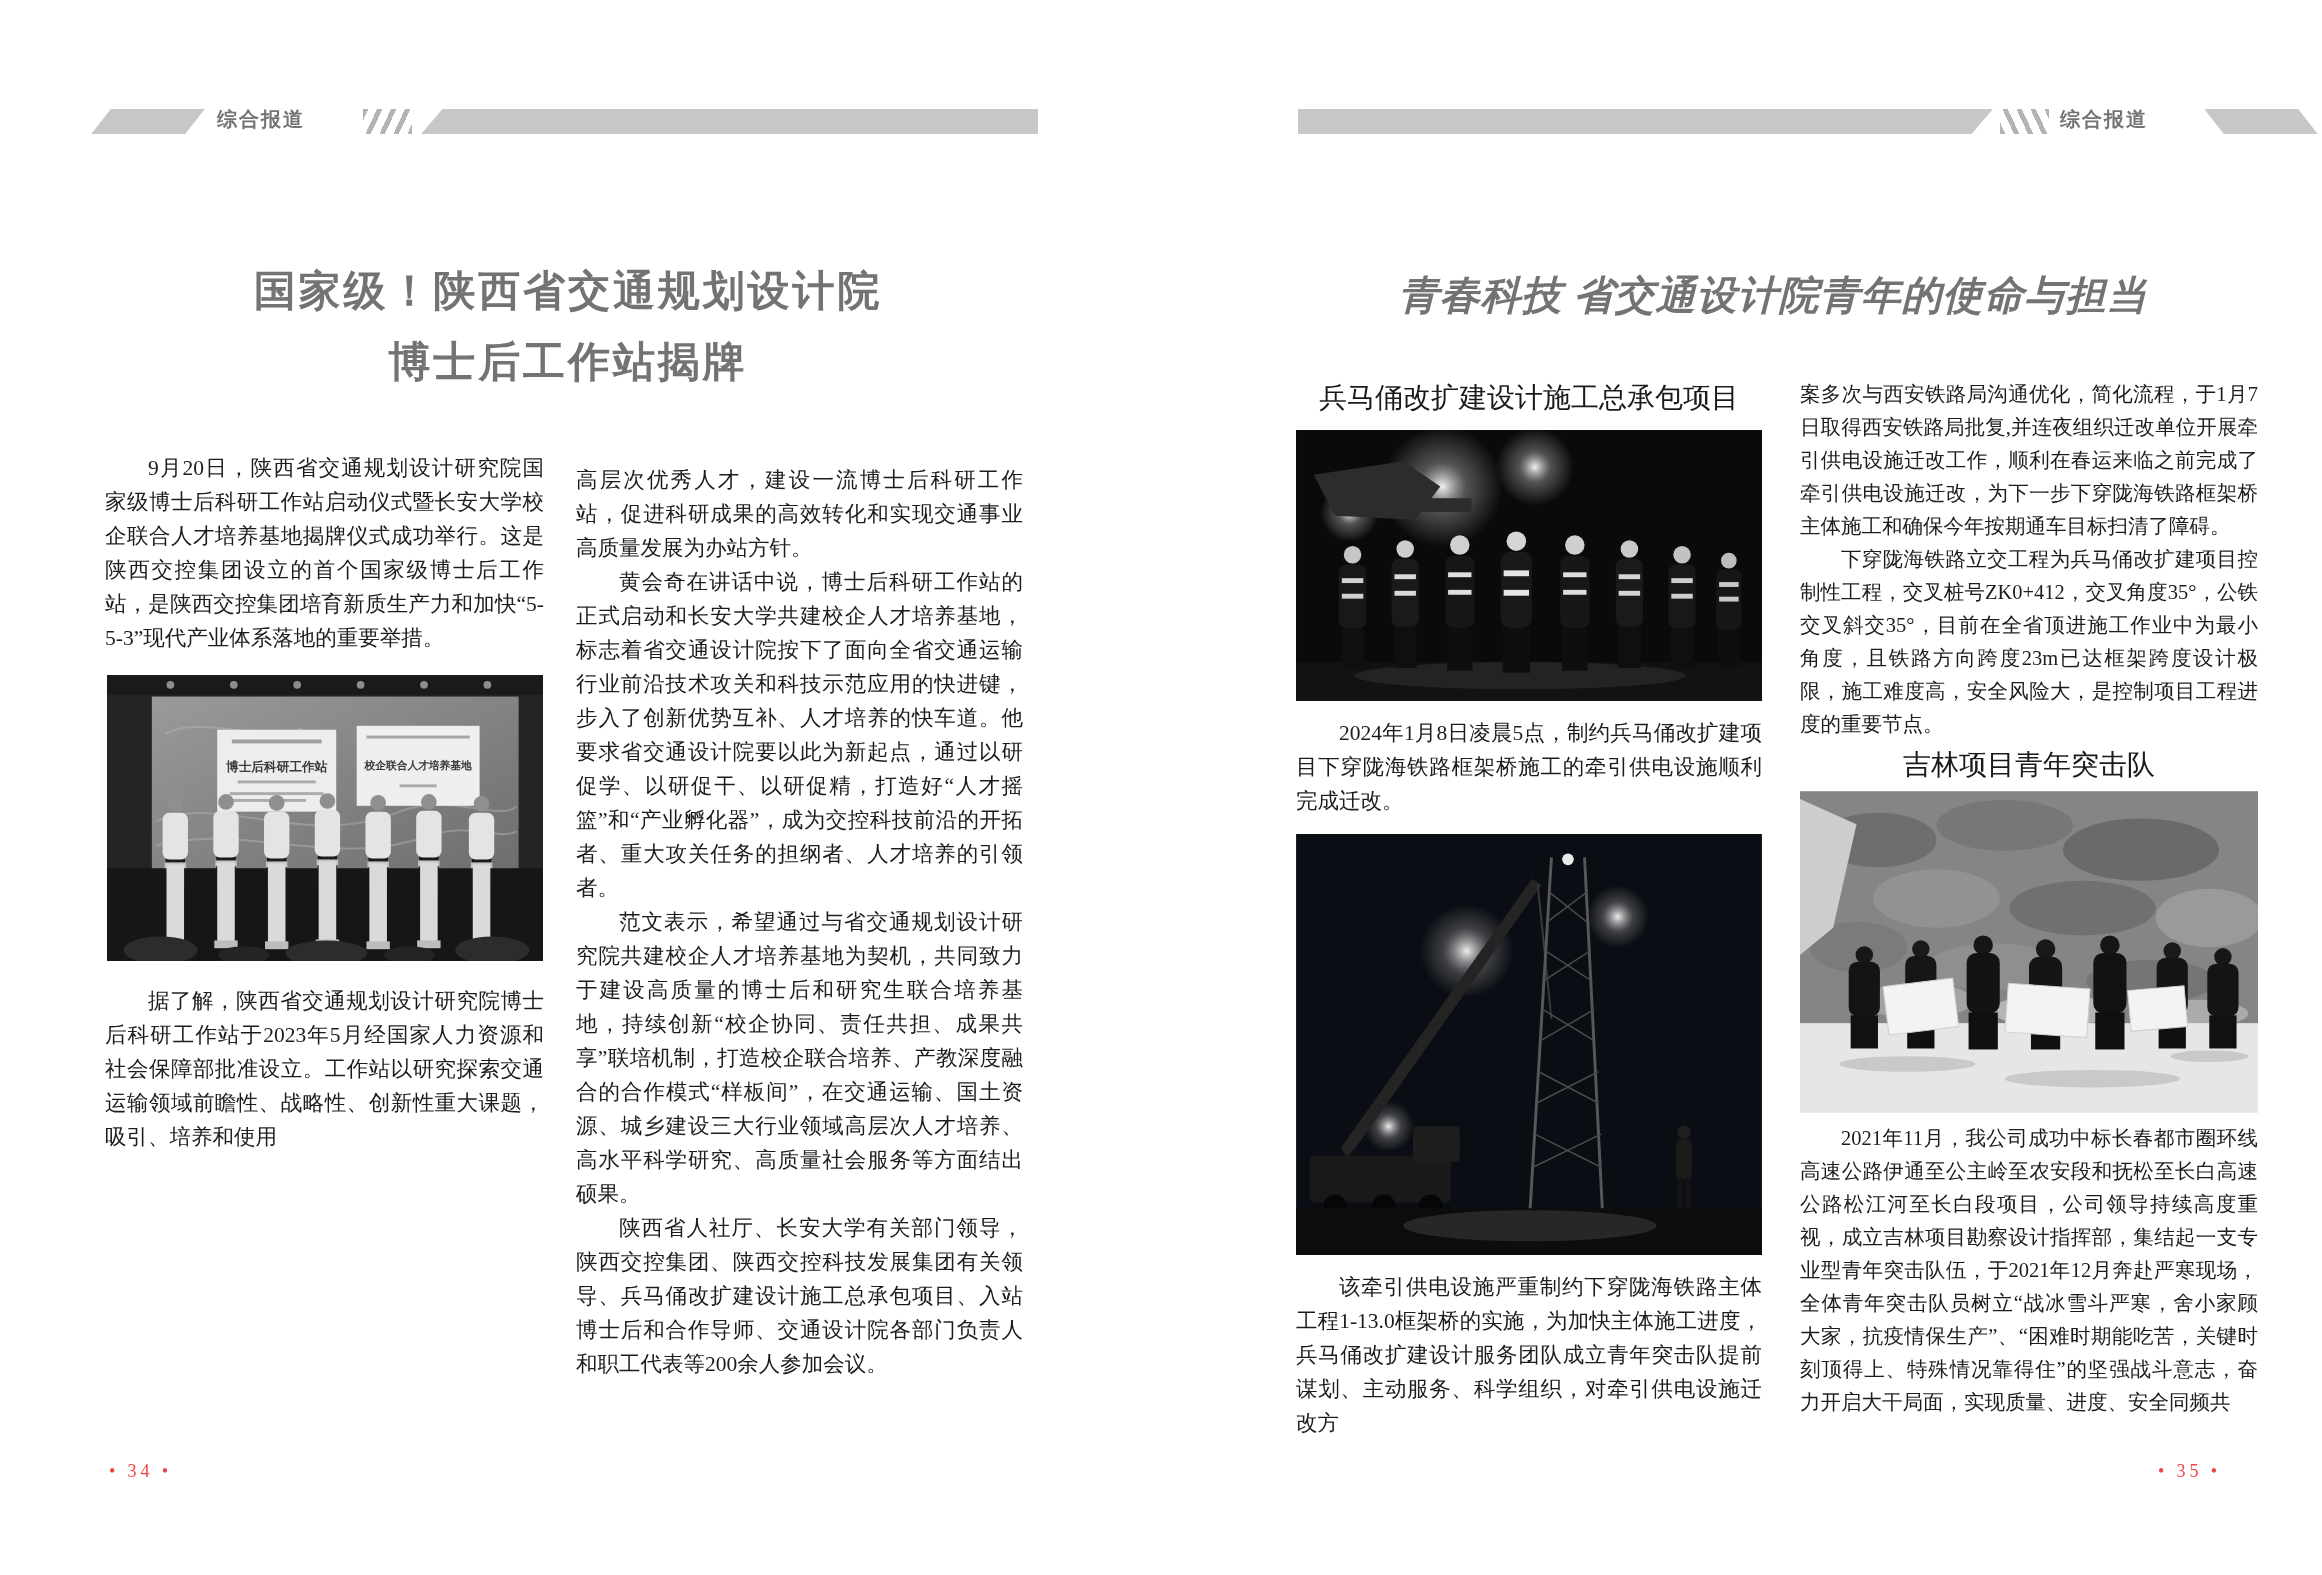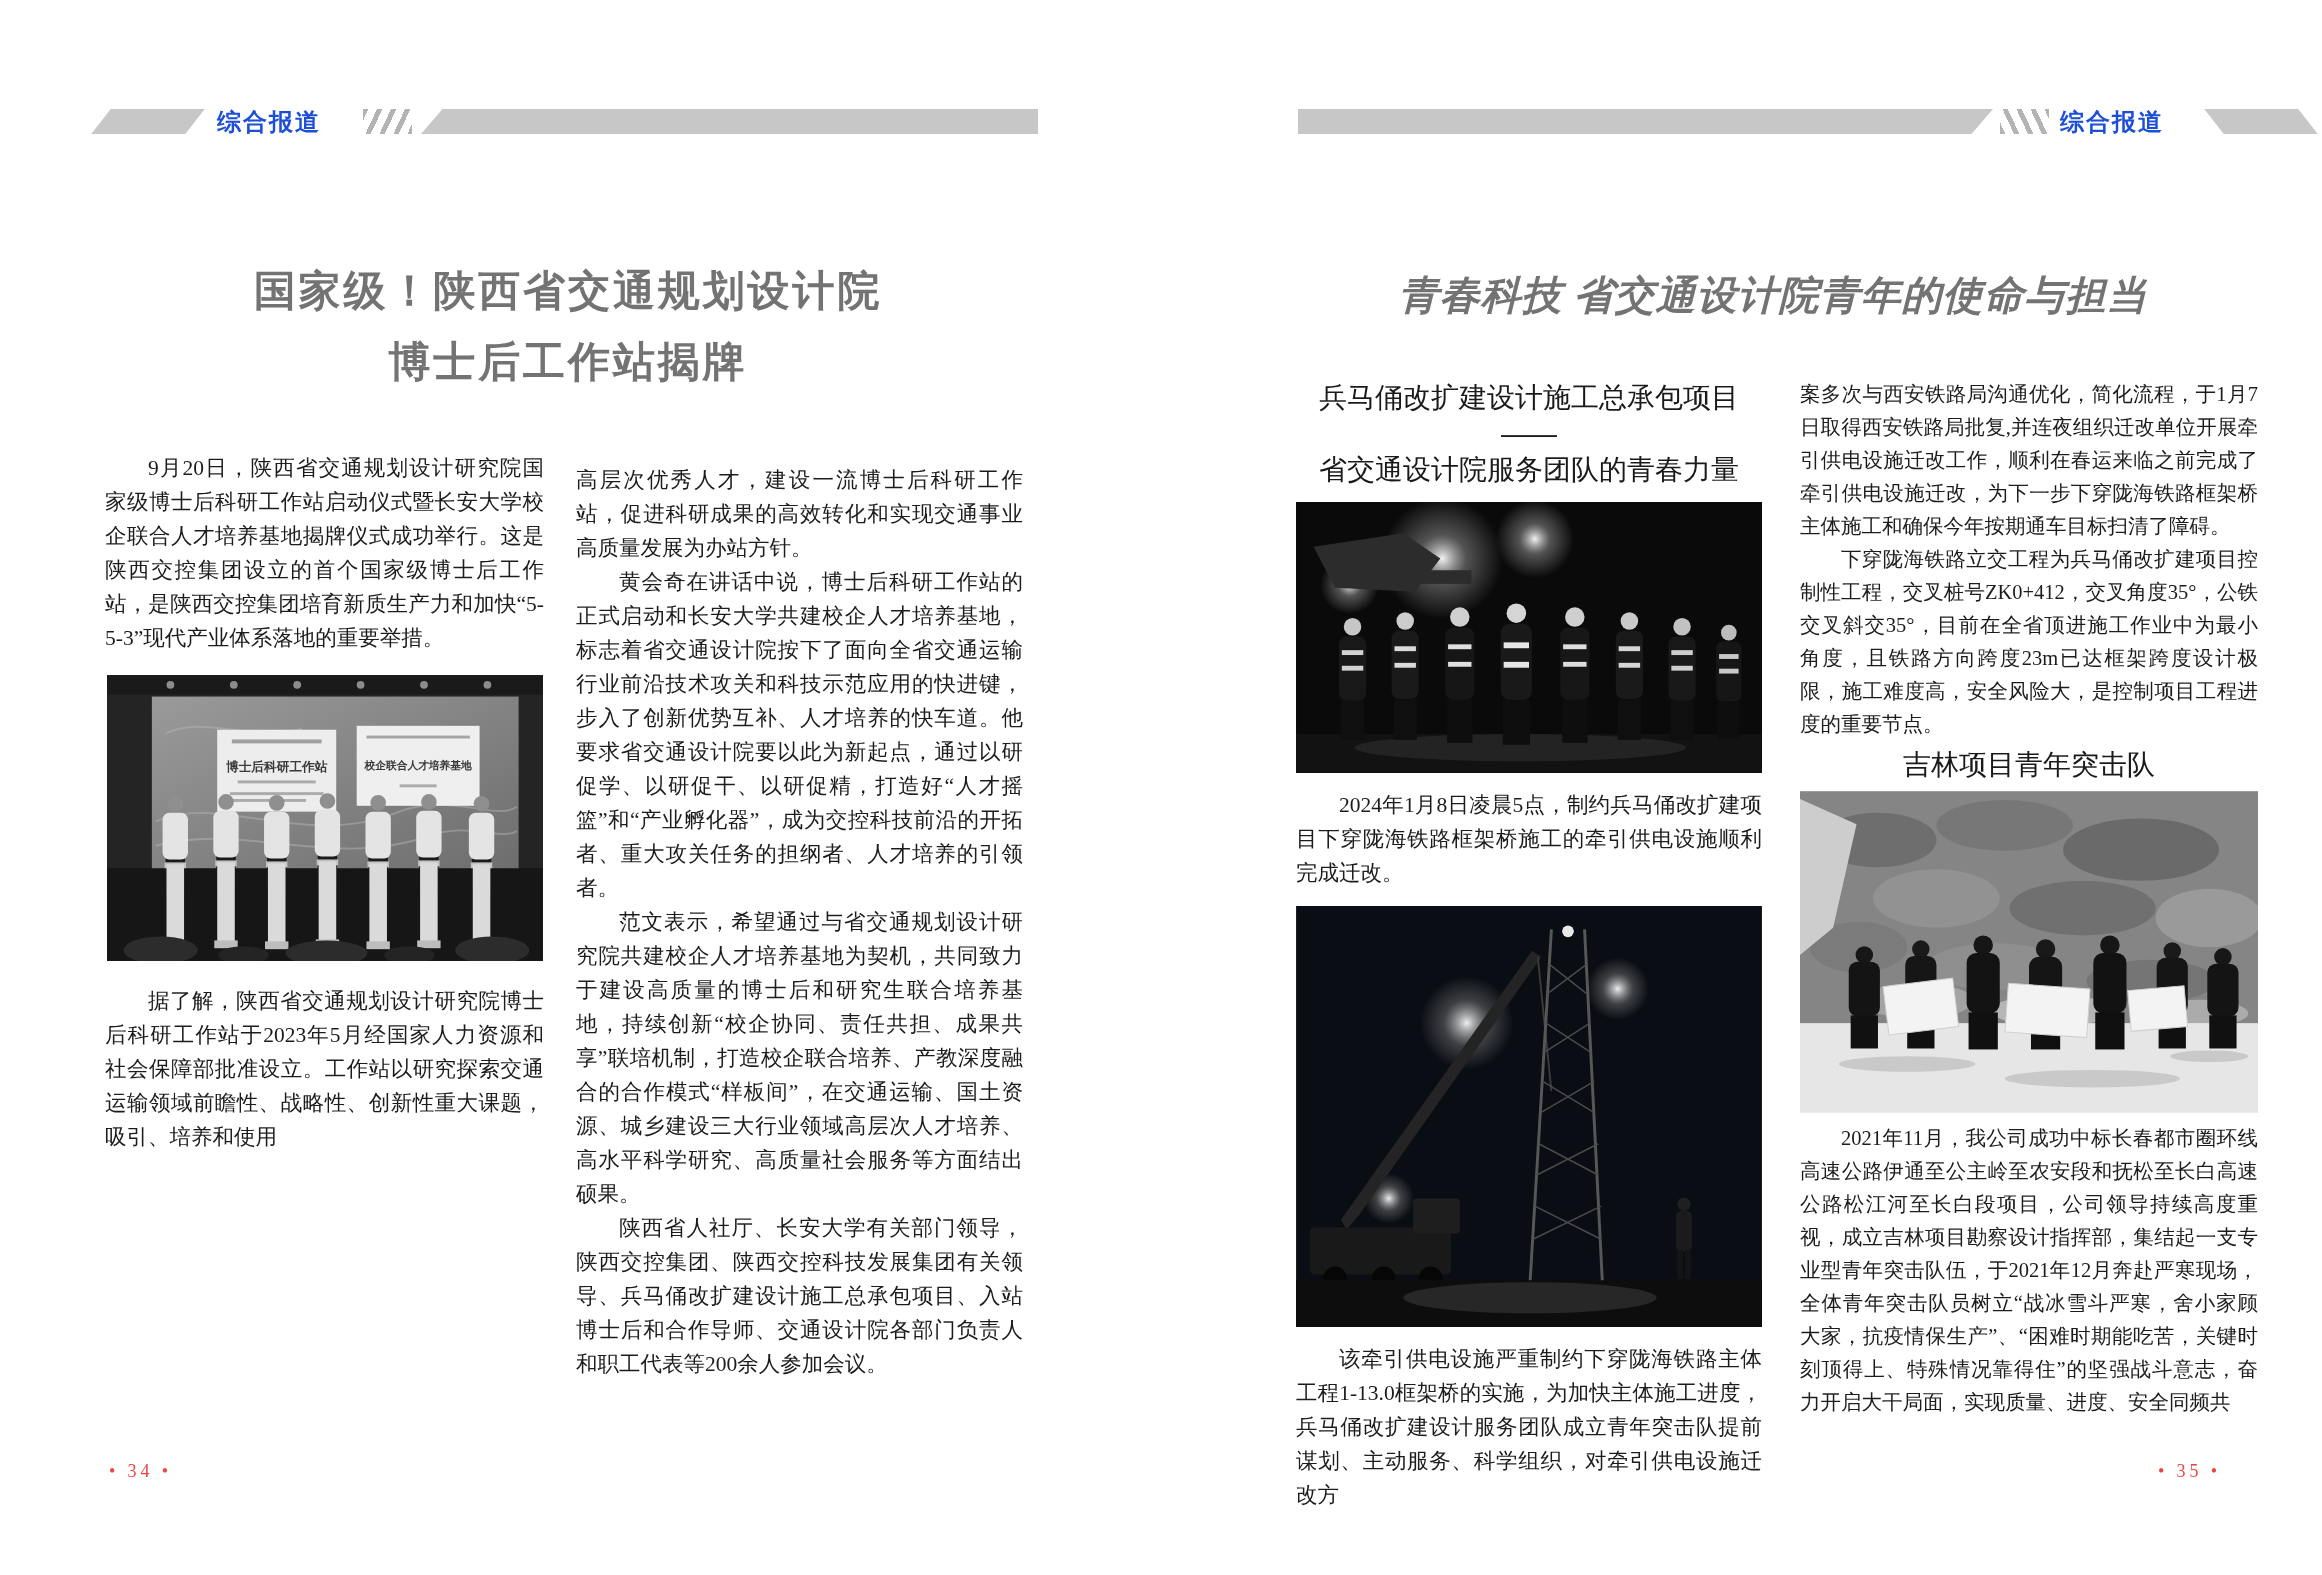--- a/index.html
+++ b/index.html
@@ -5,21 +5,21 @@
   html,body{margin:0;padding:0;}
   body{
     width:2322px;height:1575px;position:relative;background:#ffffff;
     font-family:"Liberation Serif","DejaVu Serif",serif;color:#1c1c1c;
     overflow:hidden;
   }
   .abs{position:absolute;}
   
   .hdr-label{
     font-family:Liberation Serif, serif;
-    font-size:24px;font-weight:700;color:#1d4ed8;letter-spacing:2px;
+    font-size:20px;font-weight:700;color:#737373;letter-spacing:2px;
   }
   .hdr-block{height:25px;background:#c7c7c7;}
   .skew-l{transform:skewX(-38deg);}
   .skew-r{transform:skewX(38deg);}
   .hdr-bar-left{clip-path:polygon(21.5px 0,100% 0,100% 100%,0 100%);}
   .hdr-bar-right{clip-path:polygon(0 0,100% 0,calc(100% - 21.5px) 100%,0 100%);}
   .hdr-slashes-l{
     height:25px;width:49px;
     background:repeating-linear-gradient(115deg,#b3b3b3 0 4.9px,transparent 4.9px 12.7px);
   }
@@ -155,21 +155,20 @@
     <div class="abs hdr-block hdr-bar-right" style="left:137px;top:109px;width:695px;"></div>
     <div class="abs hdr-slashes-r" style="left:839px;top:109px;"></div>
     <div class="abs hdr-label" style="left:899px;top:106px;">综合报道</div>
     <div class="abs hdr-block skew-r" style="left:1053px;top:109px;width:94px;"></div>
   </div>
 
   <div class="abs art-title title-right" style="left:127px;top:271px;width:970px;">青春科技 省交通设计院青年的使命与担当</div>
 
   <div class="col col-r1" style="left:135px;top:380px;width:466px;">
     <p class="subhead">兵马俑改扩建设计施工总承包项目</p>
-    <p class="subhead">——省交通设计院服务团队的青春力量</p>
 
     <div class="photo-wrap" style="margin-top:13.7px;margin-bottom:15.6px;">
       <svg class="photo" width="466" height="271" viewBox="0 0 478 278">
         <defs>
           <radialGradient id="glow1">
               <stop offset="0" stop-color="#f2f2f2"></stop>
               <stop offset="0.4" stop-color="#9a9a9a" stop-opacity="0.5"></stop>
               <stop offset="1" stop-color="#9a9a9a" stop-opacity="0"></stop>
             </radialGradient>
         </defs>

